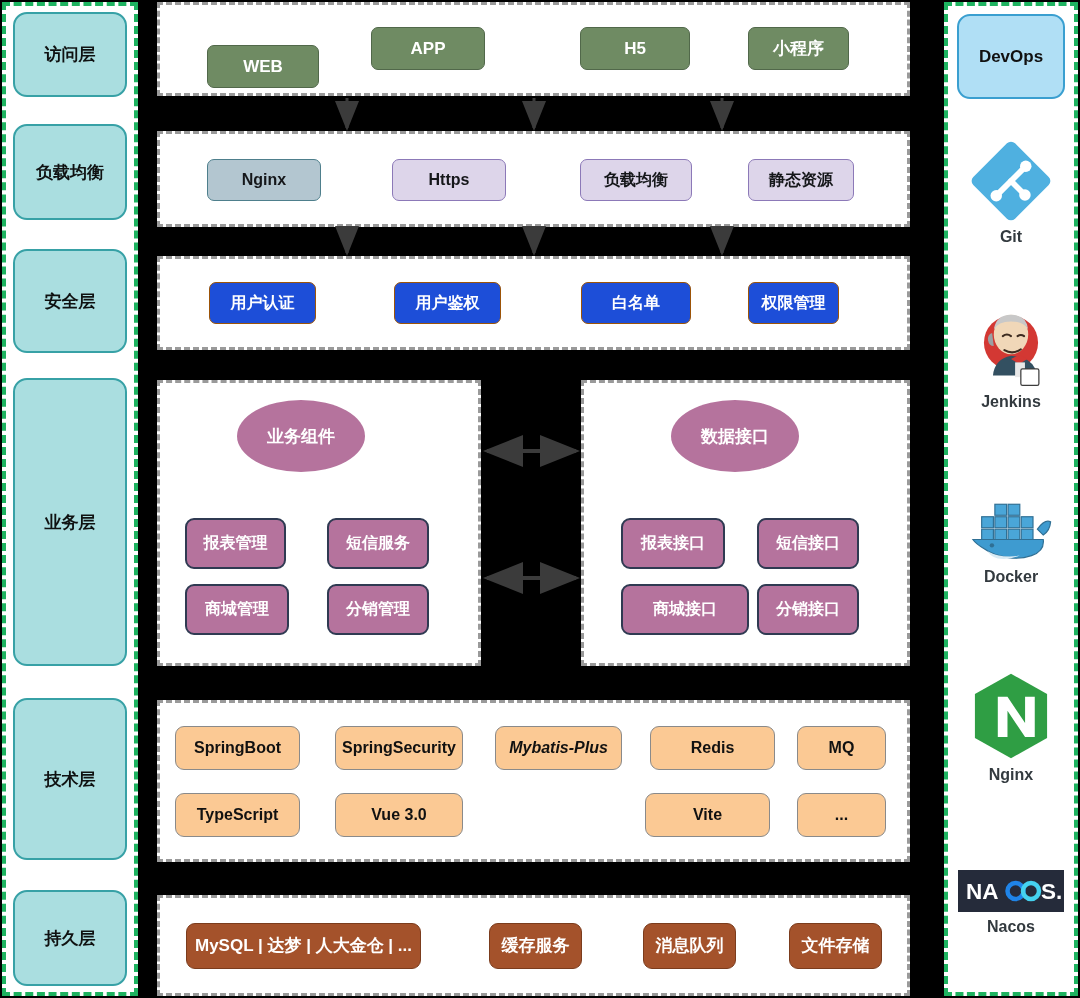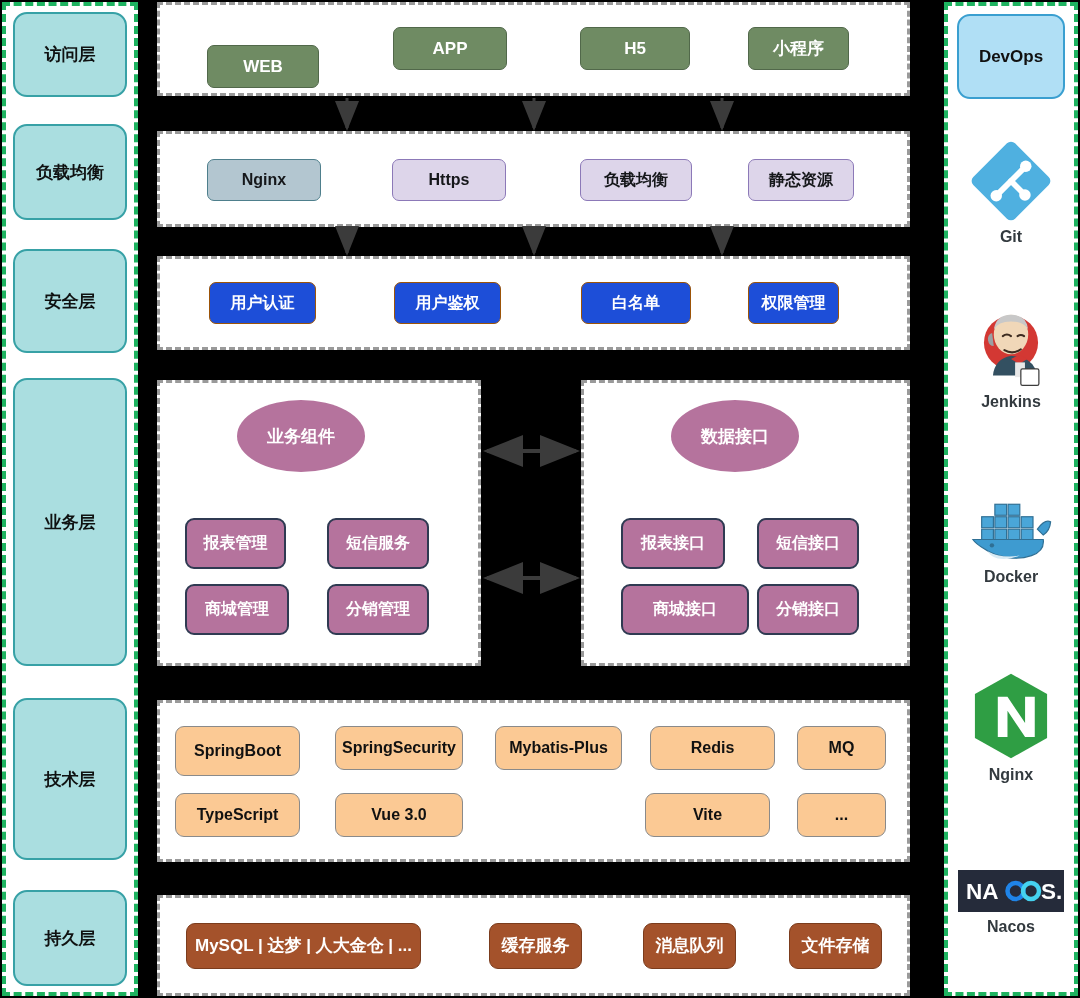--- a/index.html
+++ b/index.html
@@ -168,21 +168,21 @@
     <span>技术层</span>
   </div>
   <div class="layerpill" style="left:13px; top:890px; width:114px; height:96px;">
     <span>持久层</span>
   </div>
 
   <div class="panel" style="left:157px; top:2px; width:753px; height:94px;"></div>
   <div class="chip c-green" style="left:207px; top:27px; width:112px; height:43px;margin-top:18px;">
     <span>WEB</span>
   </div>
-  <div class="chip c-green" style="left:393px; top:27px; width:114px; height:43px;">
+  <div class="chip c-green" style="left:371px; top:27px; width:114px; height:43px;">
     <span>APP</span>
   </div>
   <div class="chip c-green" style="left:580px; top:27px; width:110px; height:43px;">
     <span>H5</span>
   </div>
   <div class="chip c-green" style="left:748px; top:27px; width:101px; height:43px;">
     <span>小程序</span>
   </div>
 
   <div class="panel" style="left:157px; top:131px; width:753px; height:96px;"></div>
@@ -241,27 +241,27 @@
     <span>短信接口</span>
   </div>
   <div class="chip c-mauve" style="left:621px; top:584px; width:128px; height:51px;">
     <span>商城接口</span>
   </div>
   <div class="chip c-mauve" style="left:757px; top:584px; width:102px; height:51px;">
     <span>分销接口</span>
   </div>
 
   <div class="panel" style="left:157px; top:700px; width:753px; height:162px;"></div>
-  <div class="chip c-peach" style="left:175px; top:726px; width:125px; height:50px;">
+  <div class="chip c-peach" style="left:175px; top:726px; width:125px; height:44px;">
     <span>SpringBoot</span>
   </div>
   <div class="chip c-peach" style="left:335px; top:726px; width:128px; height:44px;">
     <span>SpringSecurity</span>
   </div>
-  <div class="chip c-peach" style="left:495px; top:726px; width:127px; height:44px;">
+  <div class="chip c-peach" style="left:495px; top:726px; width:127px; height:44px;font-style:italic;">
     <span>Mybatis-Plus</span>
   </div>
   <div class="chip c-peach" style="left:650px; top:726px; width:125px; height:44px;">
     <span>Redis</span>
   </div>
   <div class="chip c-peach" style="left:797px; top:726px; width:89px; height:44px;">
     <span>MQ</span>
   </div>
 
   <div class="chip c-peach" style="left:175px; top:793px; width:125px; height:44px;">

